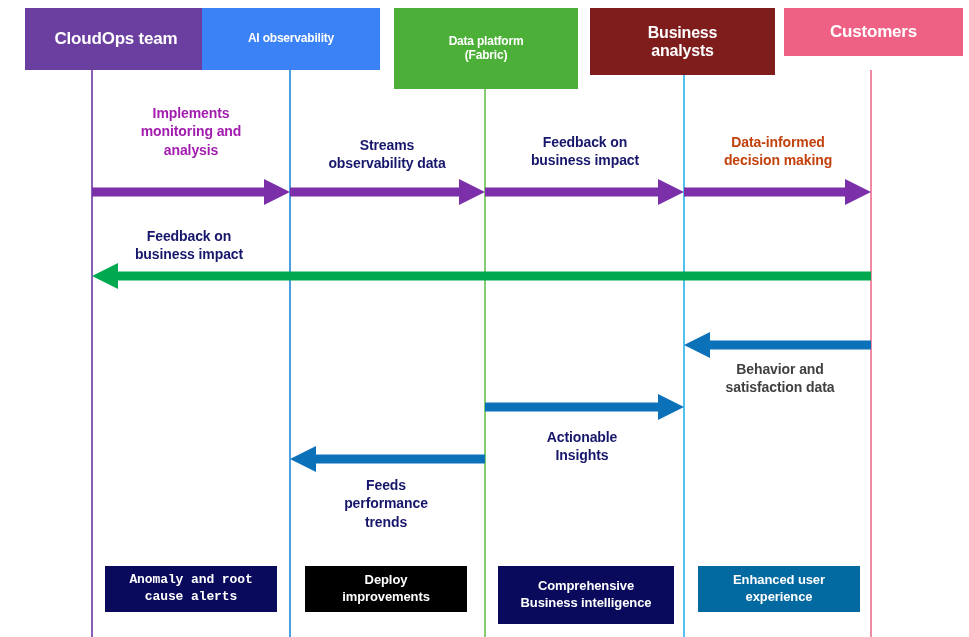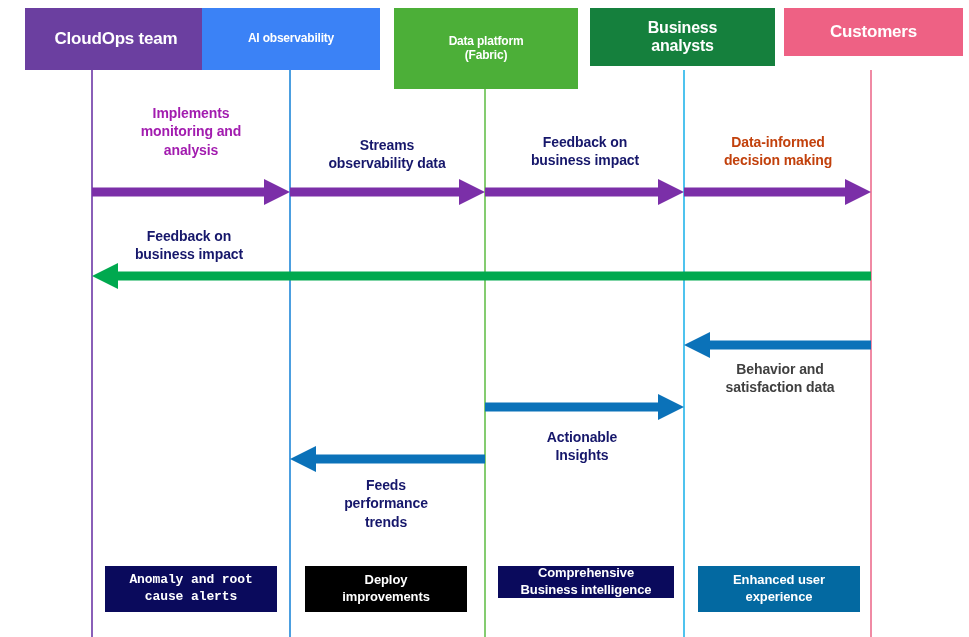--- a/index.html
+++ b/index.html
@@ -111,34 +111,34 @@
   <div id="actors-layer">
       <div class="actor-box" style="left: 5px; top: 8px; width: 182px; height: 62px; background: rgb(107, 63, 160); font-size: 17px; margin-left: 20px;">
         <span class="actor-label">CloudOps team</span>
       </div>
       <div class="actor-box" style="left: 202px; top: 8px; width: 178px; height: 62px; background: #3b82f6; font-size: 12px;">
         <span class="actor-label">AI observability</span>
       </div>
       <div class="actor-box" style="left: 394px; top: 8px; width: 184px; height: 81px; background: rgb(76, 175, 56); font-size: 12px;">
         <span class="actor-label">Data platform<br>(Fabric)</span>
       </div>
-      <div class="actor-box" style="left: 590px; top: 8px; width: 185px; height: 58px; background: #15803d; font-size: 16px;">
+      <div class="actor-box" style="left: 590px; top: 8px; width: 185px; height: 67px; background: #7f1d1d; font-size: 16px;">
         <span class="actor-label">Business<br>analysts</span>
       </div>
       <div class="actor-box" style="left: 784px; top: 8px; width: 179px; height: 48px; background: rgb(238, 97, 132); font-size: 17px;">
         <span class="actor-label">Customers</span>
       </div>
     </div>
   <div id="outcomes-layer">
       <div class="outcome-box" style="left: 105px; top: 566px; width: 172px; height: 46px; background: rgb(10, 10, 92); font-family: Liberation Mono, monospace;">
         <span>Anomaly and root<br>cause alerts</span>
       </div>
       <div class="outcome-box" style="left: 305px; top: 566px; width: 162px; height: 46px; background: #000000;">
         <span>Deploy<br>improvements</span>
       </div>
-      <div class="outcome-box" style="left: 498px; top: 566px; width: 176px; height: 32px; background: rgb(10, 10, 92);">
+      <div class="outcome-box" style="left: 498px; top: 566px; width: 176px; height: 58px; background: rgb(10, 10, 92);">
         <span>Comprehensive<br>Business intelligence</span>
       </div>
       <div class="outcome-box" style="left: 698px; top: 566px; width: 162px; height: 46px; background: #0369a1;">
         <span>Enhanced user<br>experience</span>
       </div>
     </div>
 </div>
 
 </body></html>

